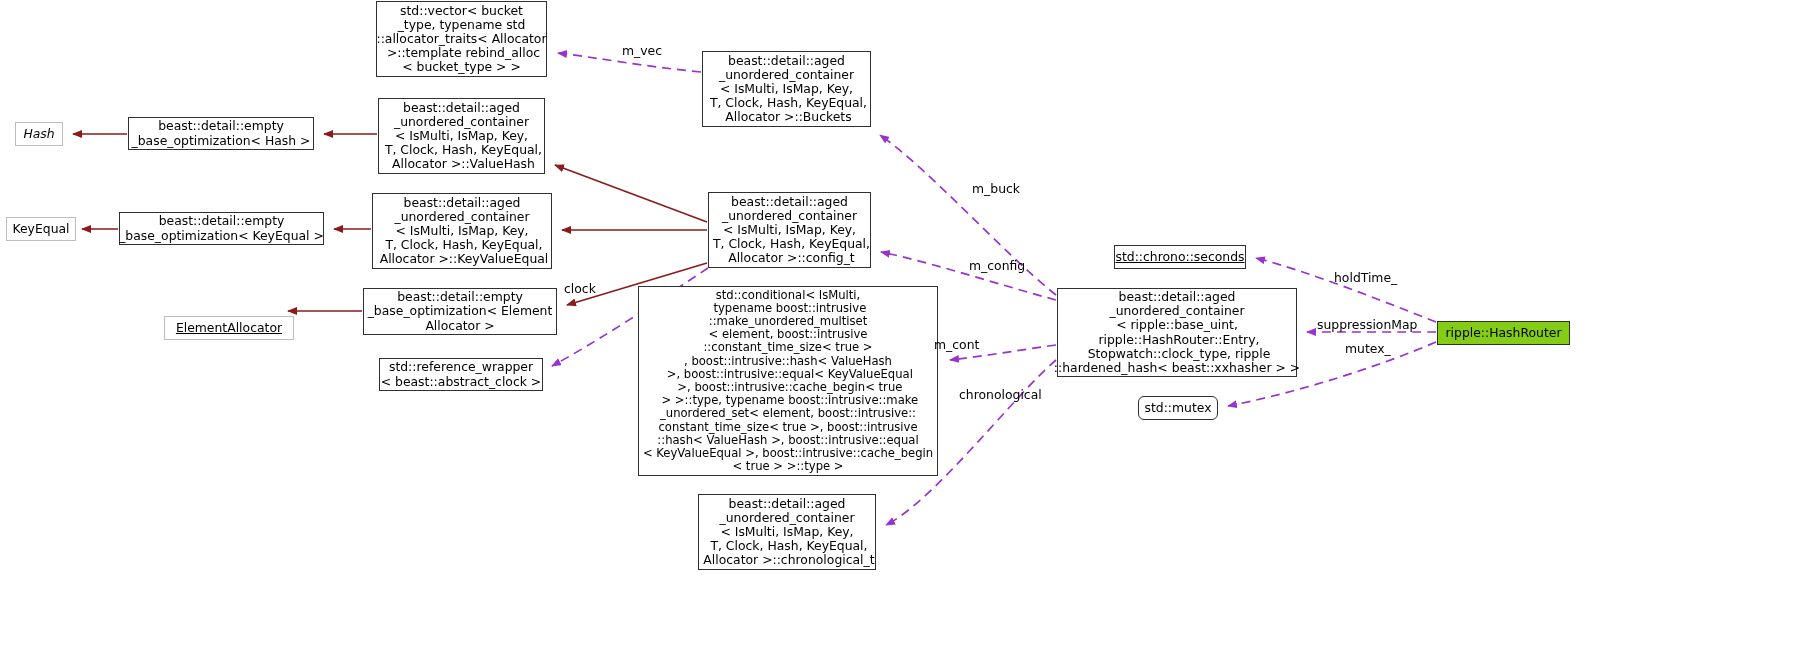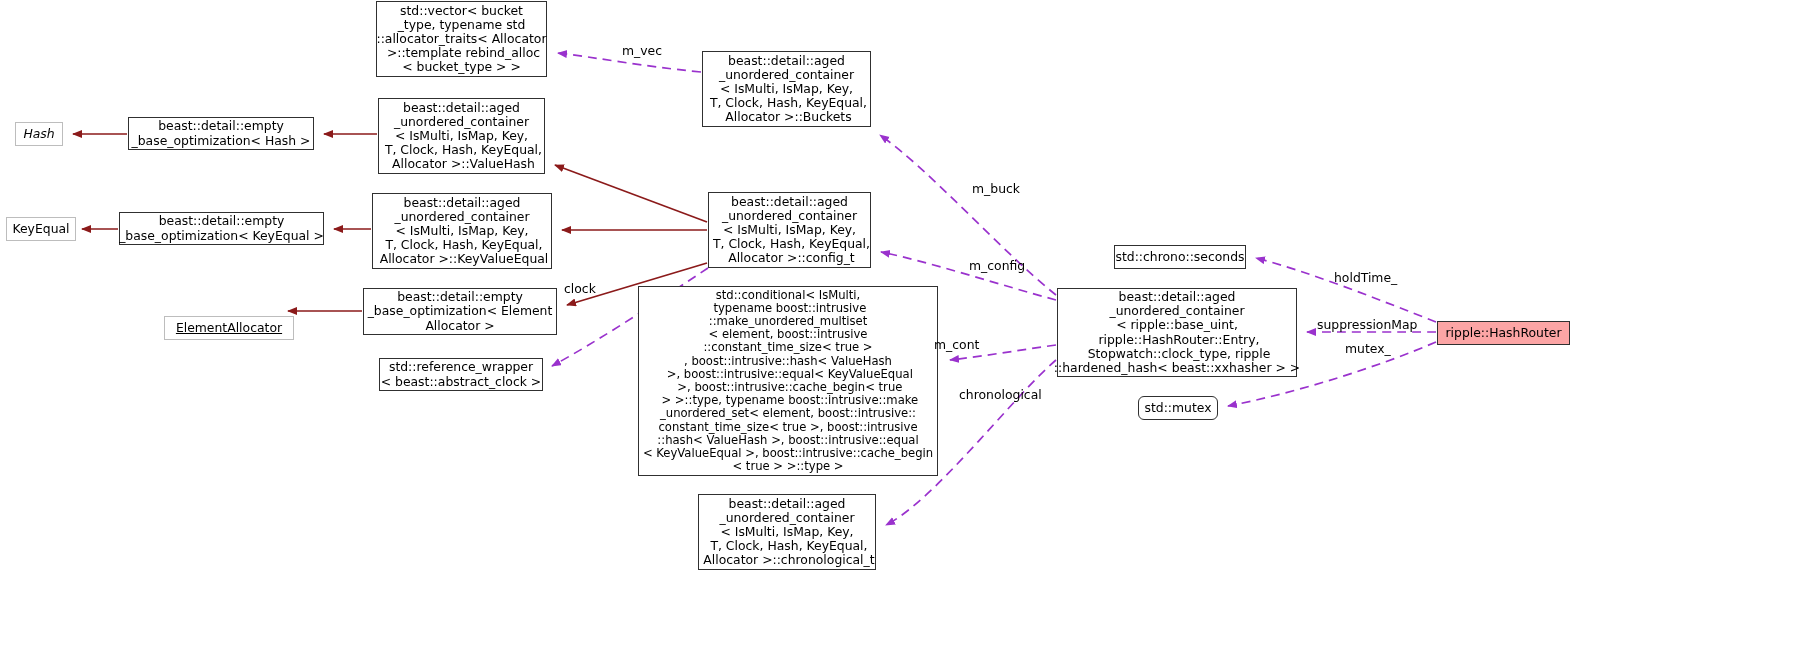--- a/index.html
+++ b/index.html
@@ -23,21 +23,21 @@
     justify-content:center;
     text-align:right;
     color:#000000;
     font-size:12.4px;
     line-height:14.1px;
     white-space:pre;
     letter-spacing:0px;
     z-index:3;
   }
   .node.plain{border:1px solid #bdbdbd;}
-  .node.highlight{background:#fca5a5;border:1px solid #303030;}
+  .node.highlight{background:#84cc16;border:1px solid #303030;}
   .node .ln{display:block;}
 
   .edge-label{
     position:absolute;
     color:#000000;
     font-size:12.4px;
     line-height:14px;
     white-space:pre;
     background:transparent;
     z-index:4;
@@ -108,21 +108,21 @@
       <div class="node plain" style="left: 6px; top: 217px; width: 70px; height: 24px;"><span class="ln">KeyEqual</span></div>
       <div class="node" style="left: 119px; top: 212px; width: 205px; height: 33px;"><span class="ln">beast::detail::empty</span><span class="ln">_base_optimization&lt; KeyEqual &gt;</span></div>
       <div class="node" style="left: 372px; top: 193px; width: 180px; height: 76px;"><span class="ln">beast::detail::aged</span><span class="ln">_unordered_container</span><span class="ln">&lt; IsMulti, IsMap, Key,</span><span class="ln"> T, Clock, Hash, KeyEqual,</span><span class="ln"> Allocator &gt;::KeyValueEqual</span></div>
       <div class="node" style="left: 708px; top: 192px; width: 163px; height: 76px;"><span class="ln">beast::detail::aged</span><span class="ln">_unordered_container</span><span class="ln">&lt; IsMulti, IsMap, Key,</span><span class="ln"> T, Clock, Hash, KeyEqual,</span><span class="ln"> Allocator &gt;::config_t</span></div>
       <div class="node plain" style="left: 164px; top: 316px; width: 130px; height: 24px; text-decoration: underline;"><span class="ln">ElementAllocator</span></div>
       <div class="node" style="left: 363px; top: 288px; width: 194px; height: 47px;"><span class="ln">beast::detail::empty</span><span class="ln">_base_optimization&lt; Element</span><span class="ln">Allocator &gt;</span></div>
       <div class="node" style="left: 379px; top: 358px; width: 164px; height: 33px;"><span class="ln">std::reference_wrapper</span><span class="ln">&lt; beast::abstract_clock &gt;</span></div>
       <div class="node" style="left: 638px; top: 286px; width: 300px; height: 190px; font-size: 11.6px; line-height: 13.2px;"><span class="ln">std::conditional&lt; IsMulti,</span><span class="ln"> typename boost::intrusive</span><span class="ln">::make_unordered_multiset</span><span class="ln">&lt; element, boost::intrusive</span><span class="ln">::constant_time_size&lt; true &gt;</span><span class="ln">, boost::intrusive::hash&lt; ValueHash</span><span class="ln"> &gt;, boost::intrusive::equal&lt; KeyValueEqual</span><span class="ln"> &gt;, boost::intrusive::cache_begin&lt; true</span><span class="ln"> &gt; &gt;::type, typename boost::intrusive::make</span><span class="ln">_unordered_set&lt; element, boost::intrusive::</span><span class="ln">constant_time_size&lt; true &gt;, boost::intrusive</span><span class="ln">::hash&lt; ValueHash &gt;, boost::intrusive::equal</span><span class="ln">&lt; KeyValueEqual &gt;, boost::intrusive::cache_begin</span><span class="ln">&lt; true &gt; &gt;::type &gt;</span></div>
       <div class="node" style="left: 698px; top: 494px; width: 178px; height: 76px;"><span class="ln">beast::detail::aged</span><span class="ln">_unordered_container</span><span class="ln">&lt; IsMulti, IsMap, Key,</span><span class="ln"> T, Clock, Hash, KeyEqual,</span><span class="ln"> Allocator &gt;::chronological_t</span></div>
       <div class="node" style="left: 1057px; top: 288px; width: 240px; height: 89px;"><span class="ln">beast::detail::aged</span><span class="ln">_unordered_container</span><span class="ln">&lt; ripple::base_uint,</span><span class="ln"> ripple::HashRouter::Entry,</span><span class="ln"> Stopwatch::clock_type, ripple</span><span class="ln">::hardened_hash&lt; beast::xxhasher &gt; &gt;</span></div>
-      <div class="node" style="left: 1114px; top: 245px; width: 132px; height: 24px;"><span class="ln">std::chrono::seconds</span></div>
+      <div class="node" style="left: 1114px; top: 245px; width: 132px; height: 24px; text-decoration: underline;"><span class="ln">std::chrono::seconds</span></div>
       <div class="node" style="left: 1138px; top: 396px; width: 80px; height: 24px; border-radius: 6px;"><span class="ln">std::mutex</span></div>
       <div class="node highlight" style="left: 1437px; top: 321px; width: 133px; height: 24px;"><span class="ln">ripple::HashRouter</span></div>
     </div>
   <div id="labels-layer">
       <div class="edge-label" style="left: 576px; top: 44px; margin-left: 46px;">m_vec</div>
       <div class="edge-label" style="left: 972px; top: 182px;">m_buck</div>
       <div class="edge-label" style="left: 969px; top: 259px;">m_config</div>
       <div class="edge-label" style="left: 934px; top: 338px;">m_cont</div>
       <div class="edge-label" style="left: 564px; top: 282px;">clock</div>
       <div class="edge-label" style="left: 959px; top: 388px;">chronological</div>

